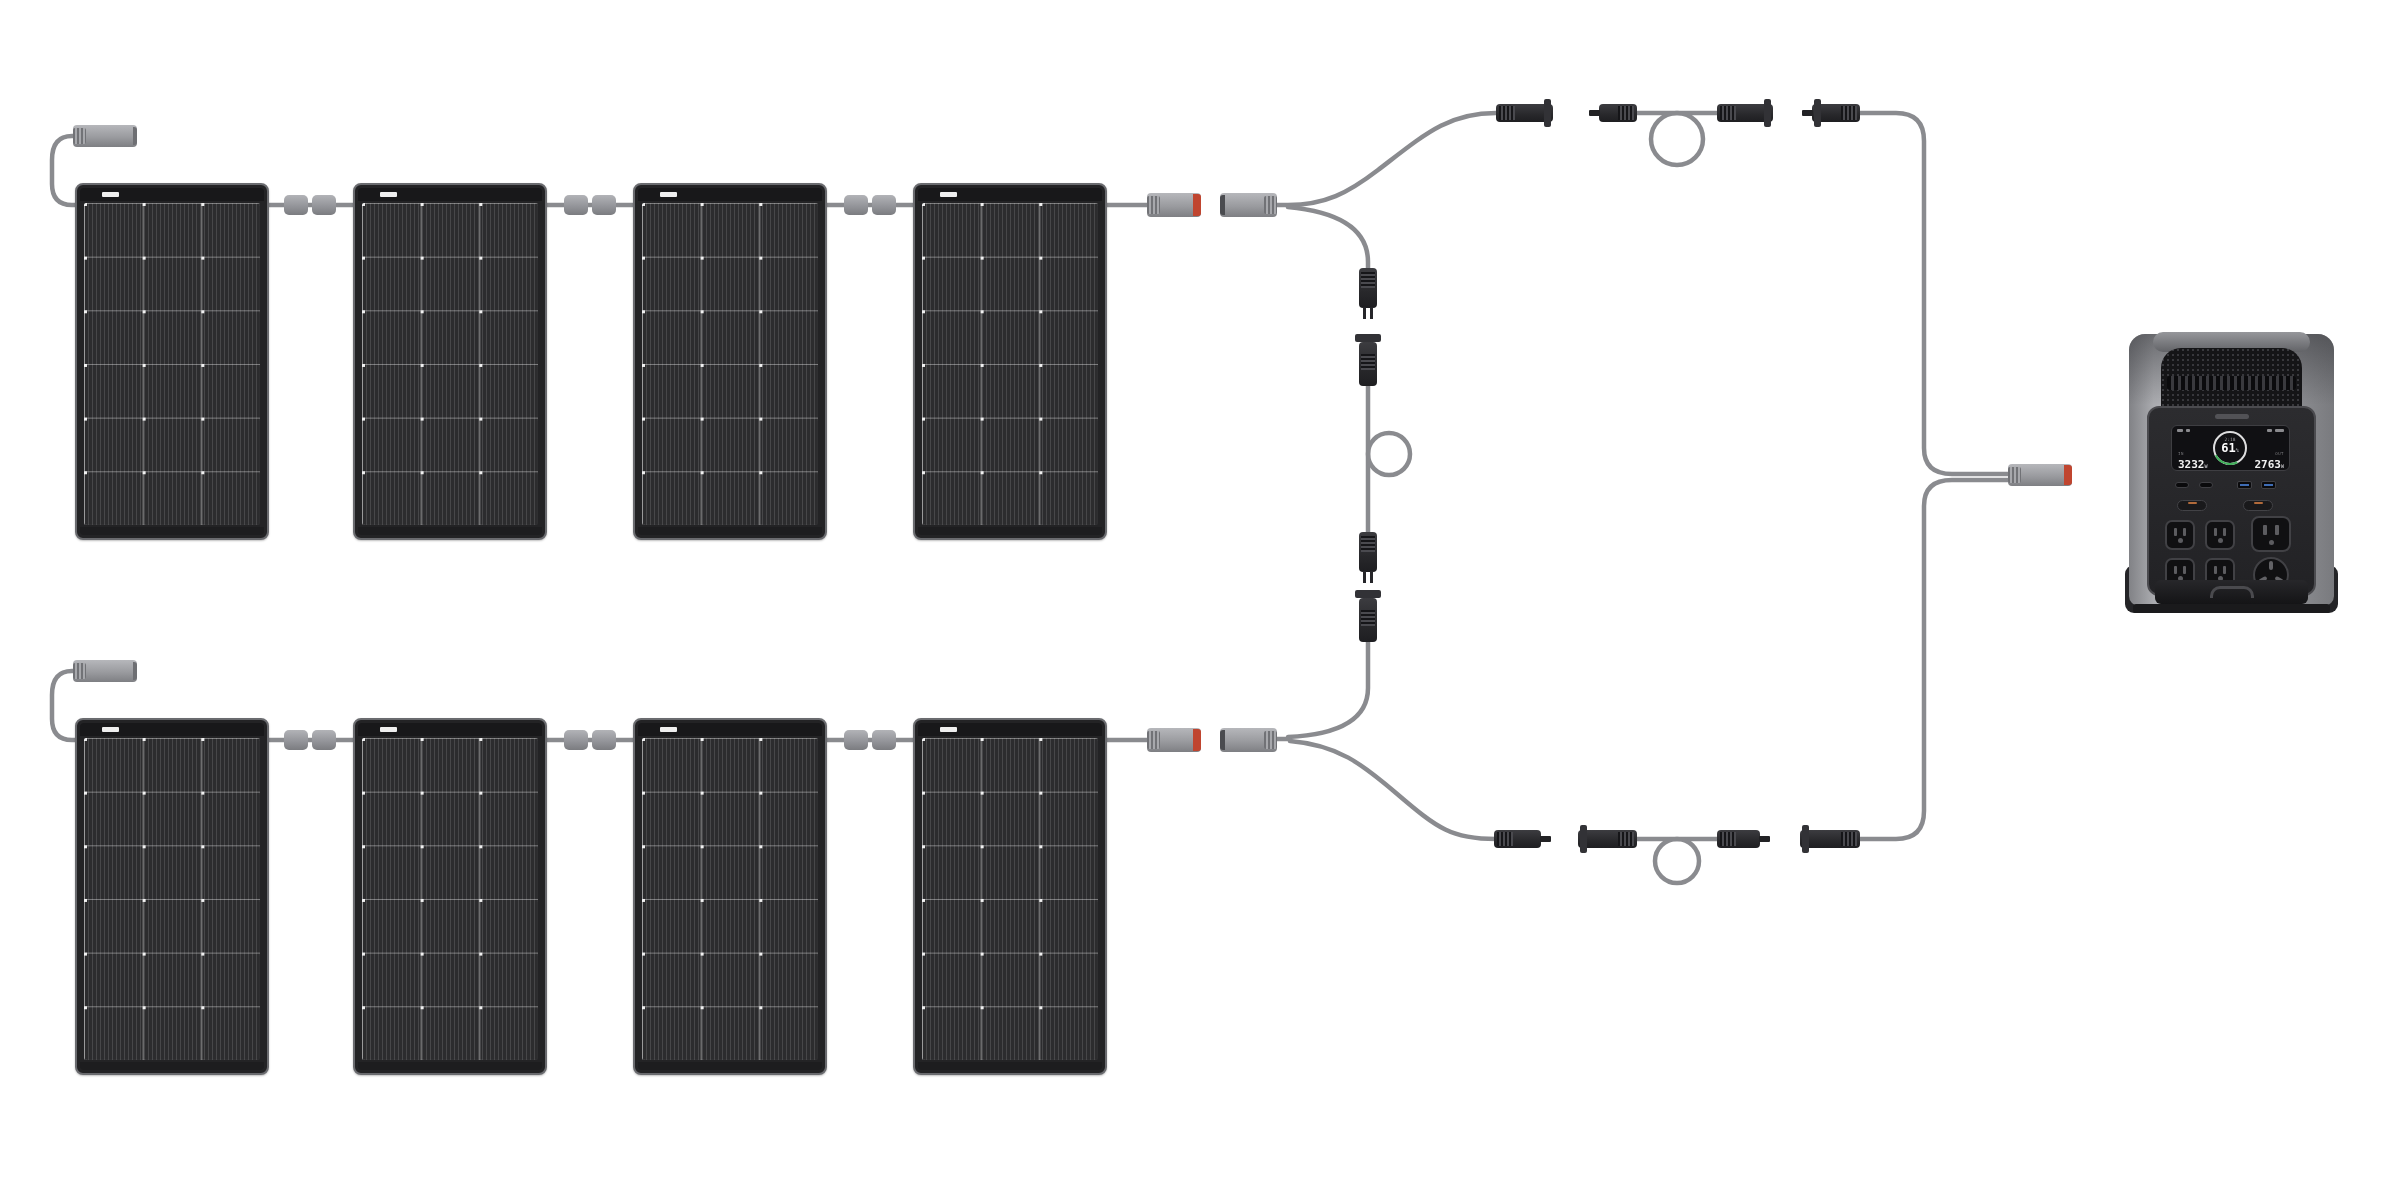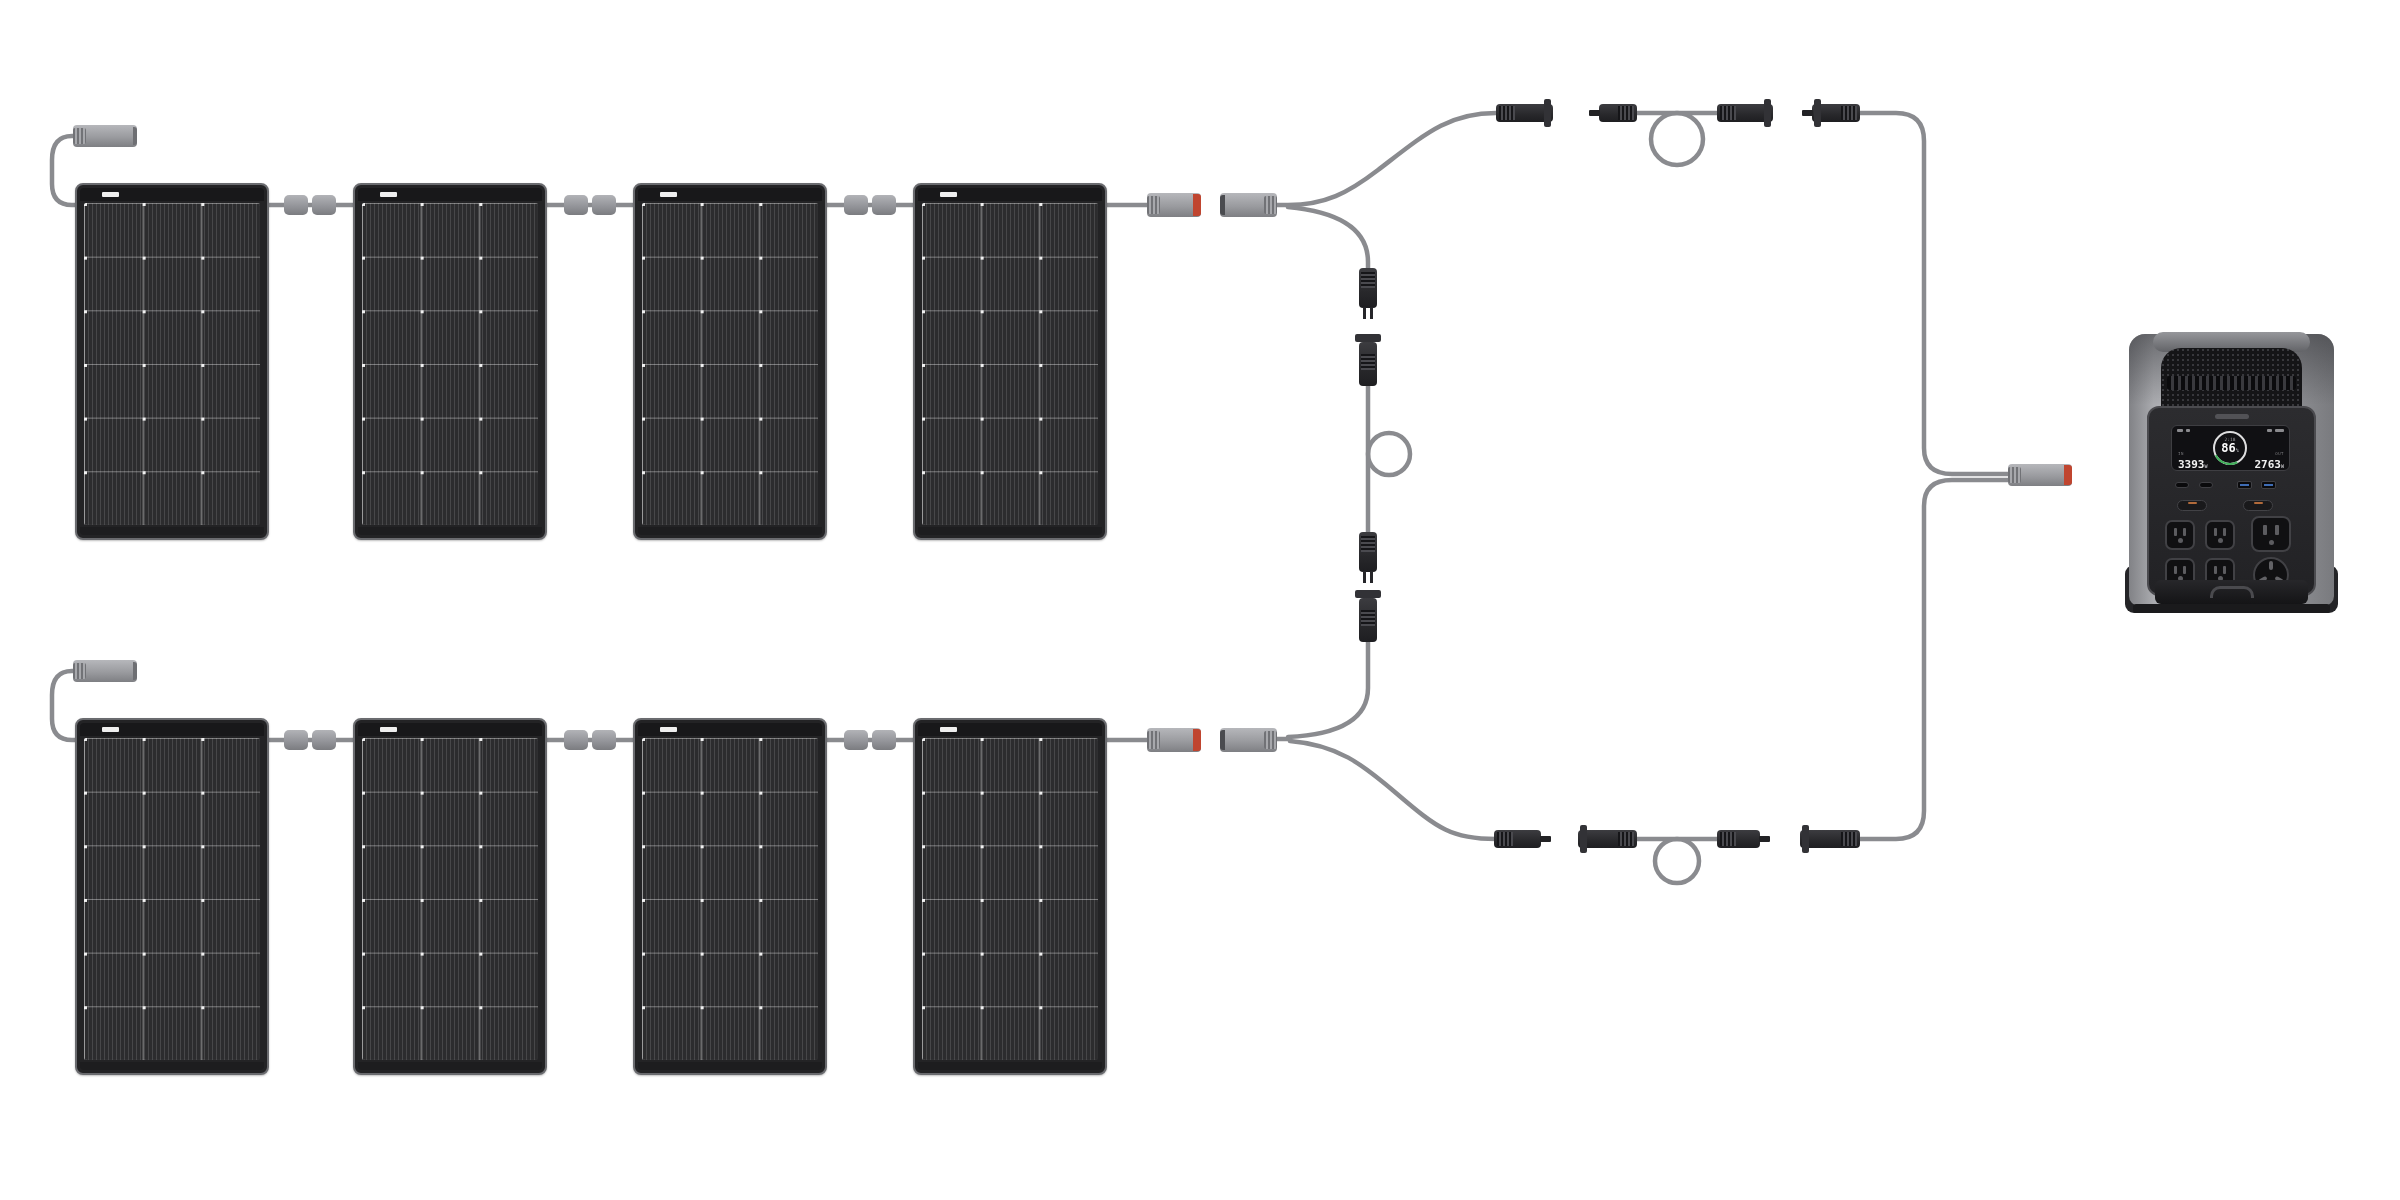--- a/index.html
+++ b/index.html
@@ -367,26 +367,26 @@
 
       <div class="ps-display">
         <div class="statusbar">
           <i style="left:0;width:6px"></i>
             <i style="left:9px;width:4px"></i>
           <i style="right:12px;width:5px"></i>
             <i style="right:0;width:9px"></i>
         </div>
         <div class="disp-col" style="left:6px;width:34px;text-align:left;padding-top:14px">
           <span class="disp-sub">IN</span>
-          <div class="disp-num"><span>3393</span><span class="disp-unit">W</span></div>
+          <div class="disp-num"><span>3232</span><span class="disp-unit">W</span></div>
         </div>
         <div class="ring">
           <span class="arc"></span>
           <span class="t">2:18</span>
-          <span class="p"><span>86</span><span class="disp-unit">%</span></span>
+          <span class="p"><span>61</span><span class="disp-unit">%</span></span>
         </div>
         <div class="disp-col" style="right:5px;width:34px;text-align:right;padding-top:14px">
           <span class="disp-sub">OUT</span>
           <div class="disp-num"><span>2763</span><span class="disp-unit">W</span></div>
         </div>
       </div>
 
       <div class="usb c" style="left:26px;top:74px"></div>
       <div class="usb c" style="left:50px;top:74px"></div>
       <div class="usb a" style="left:88px;top:73px">

